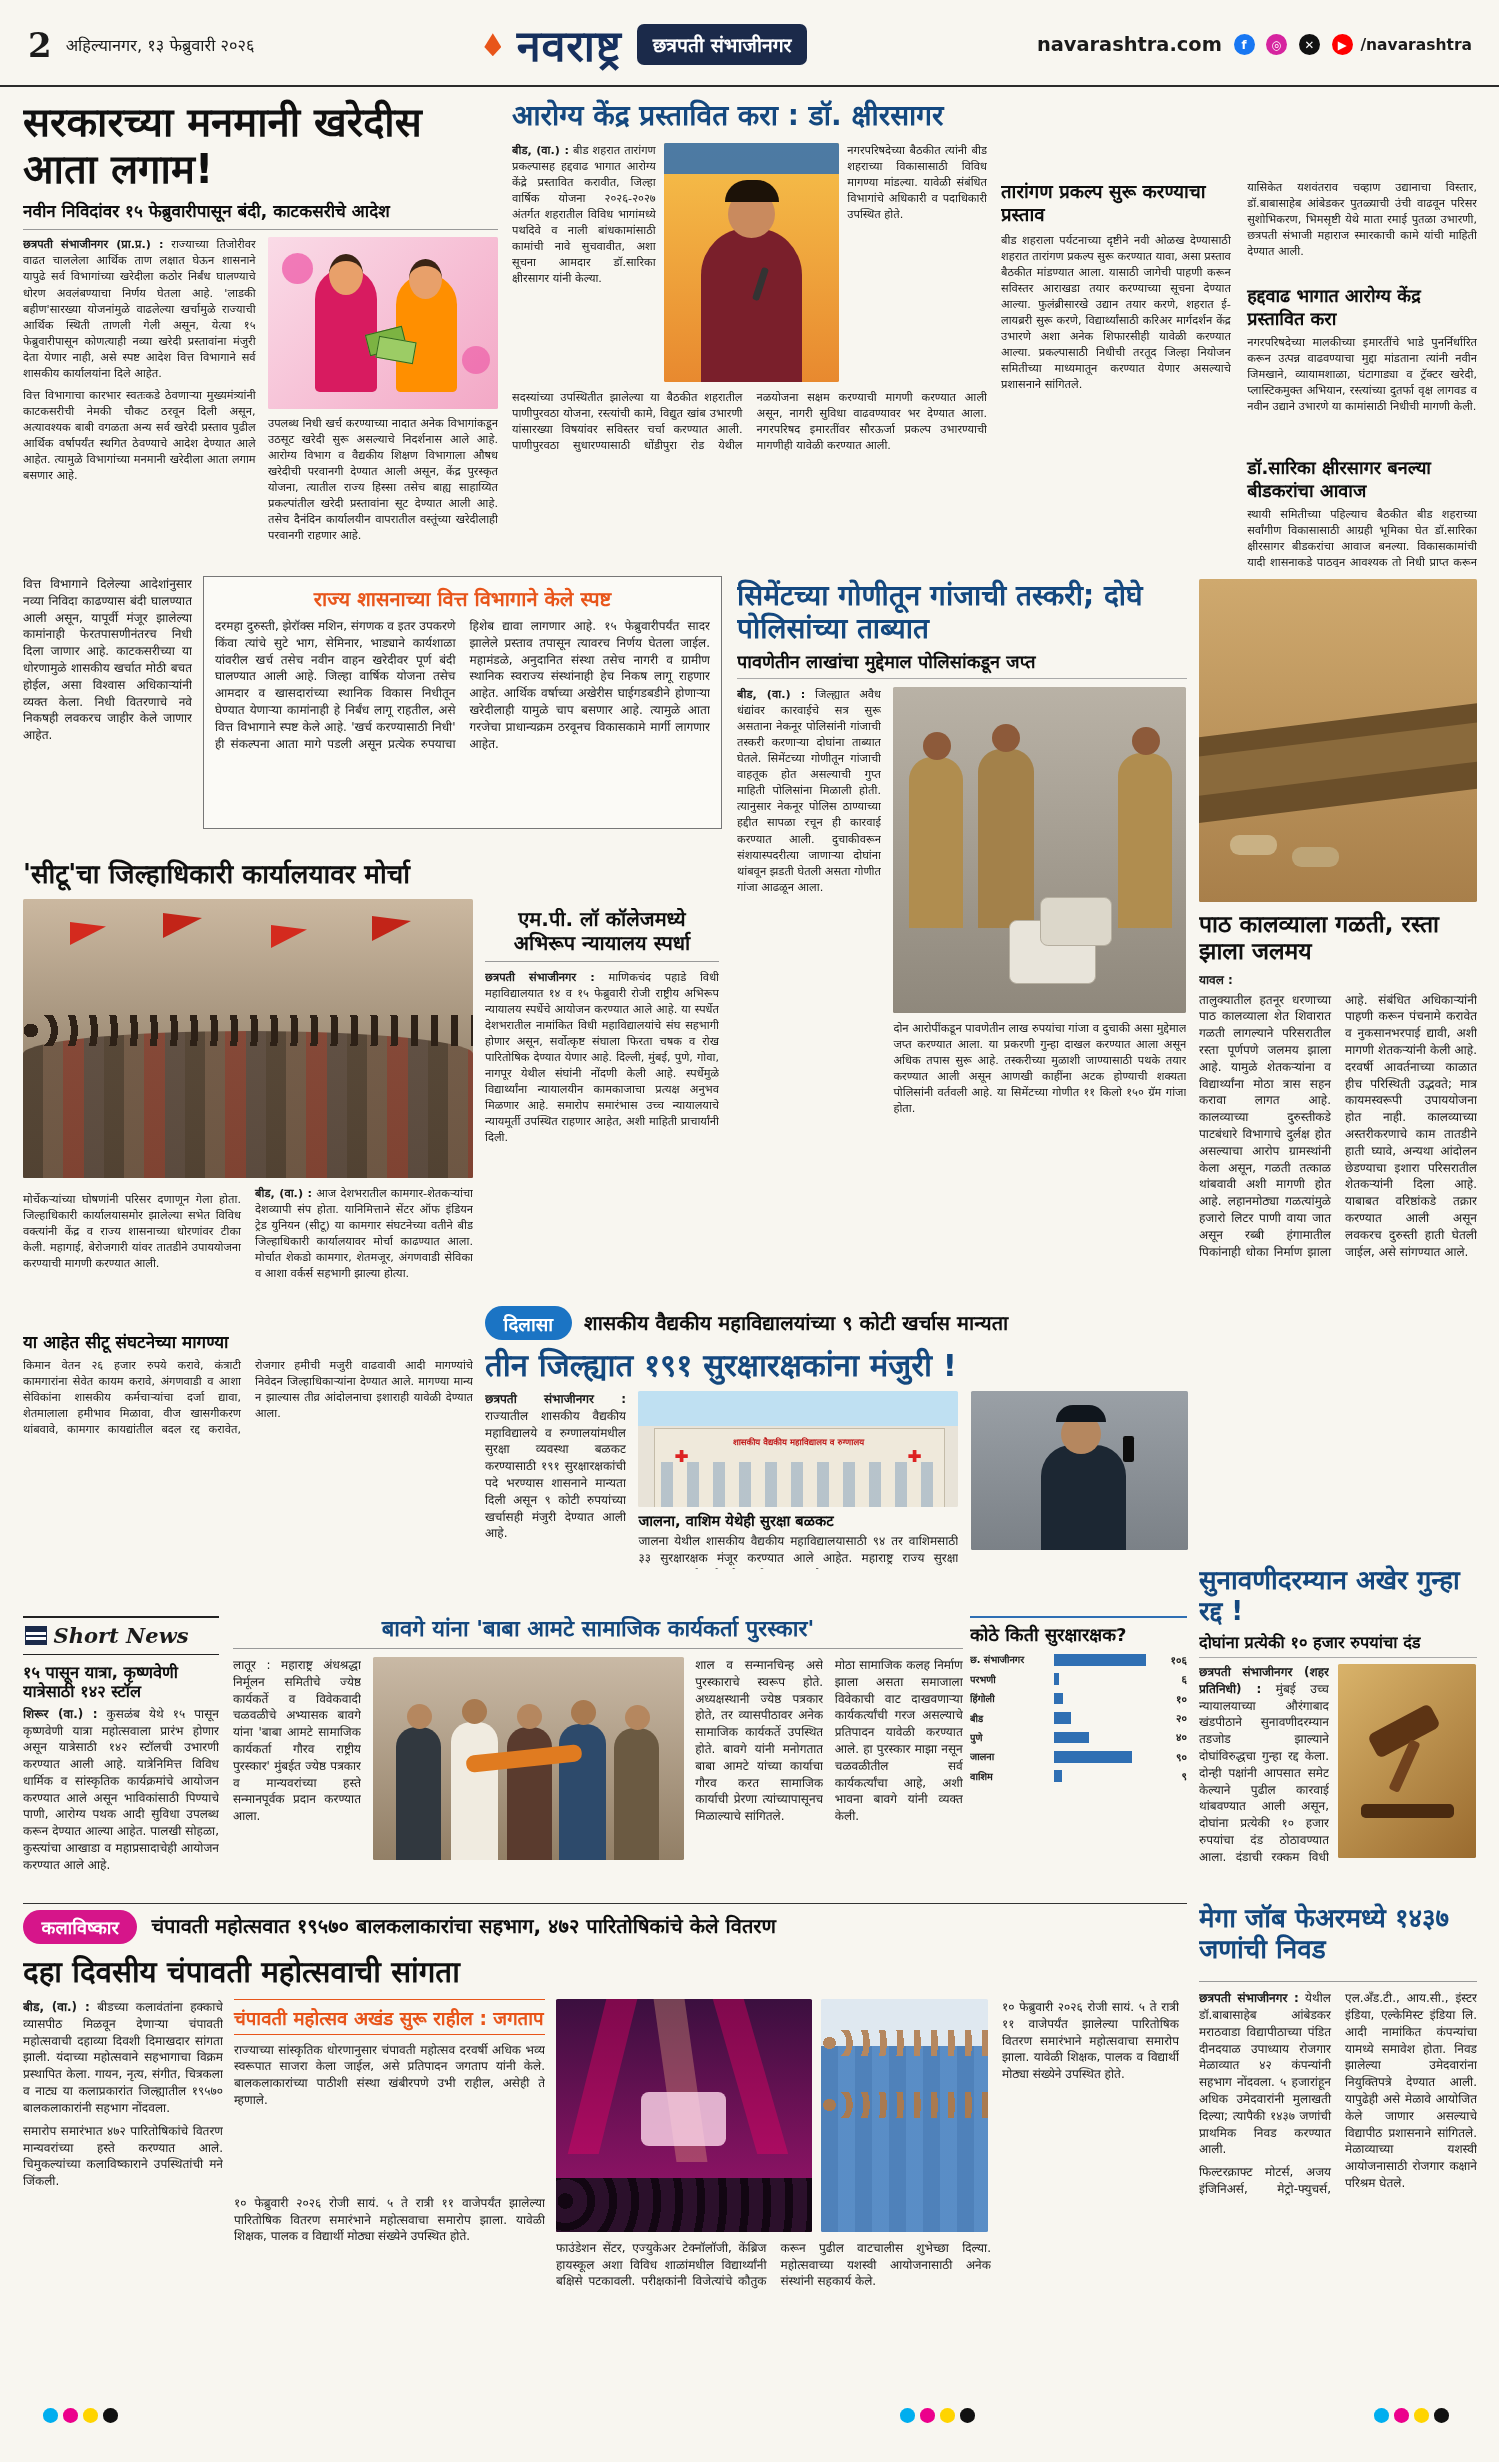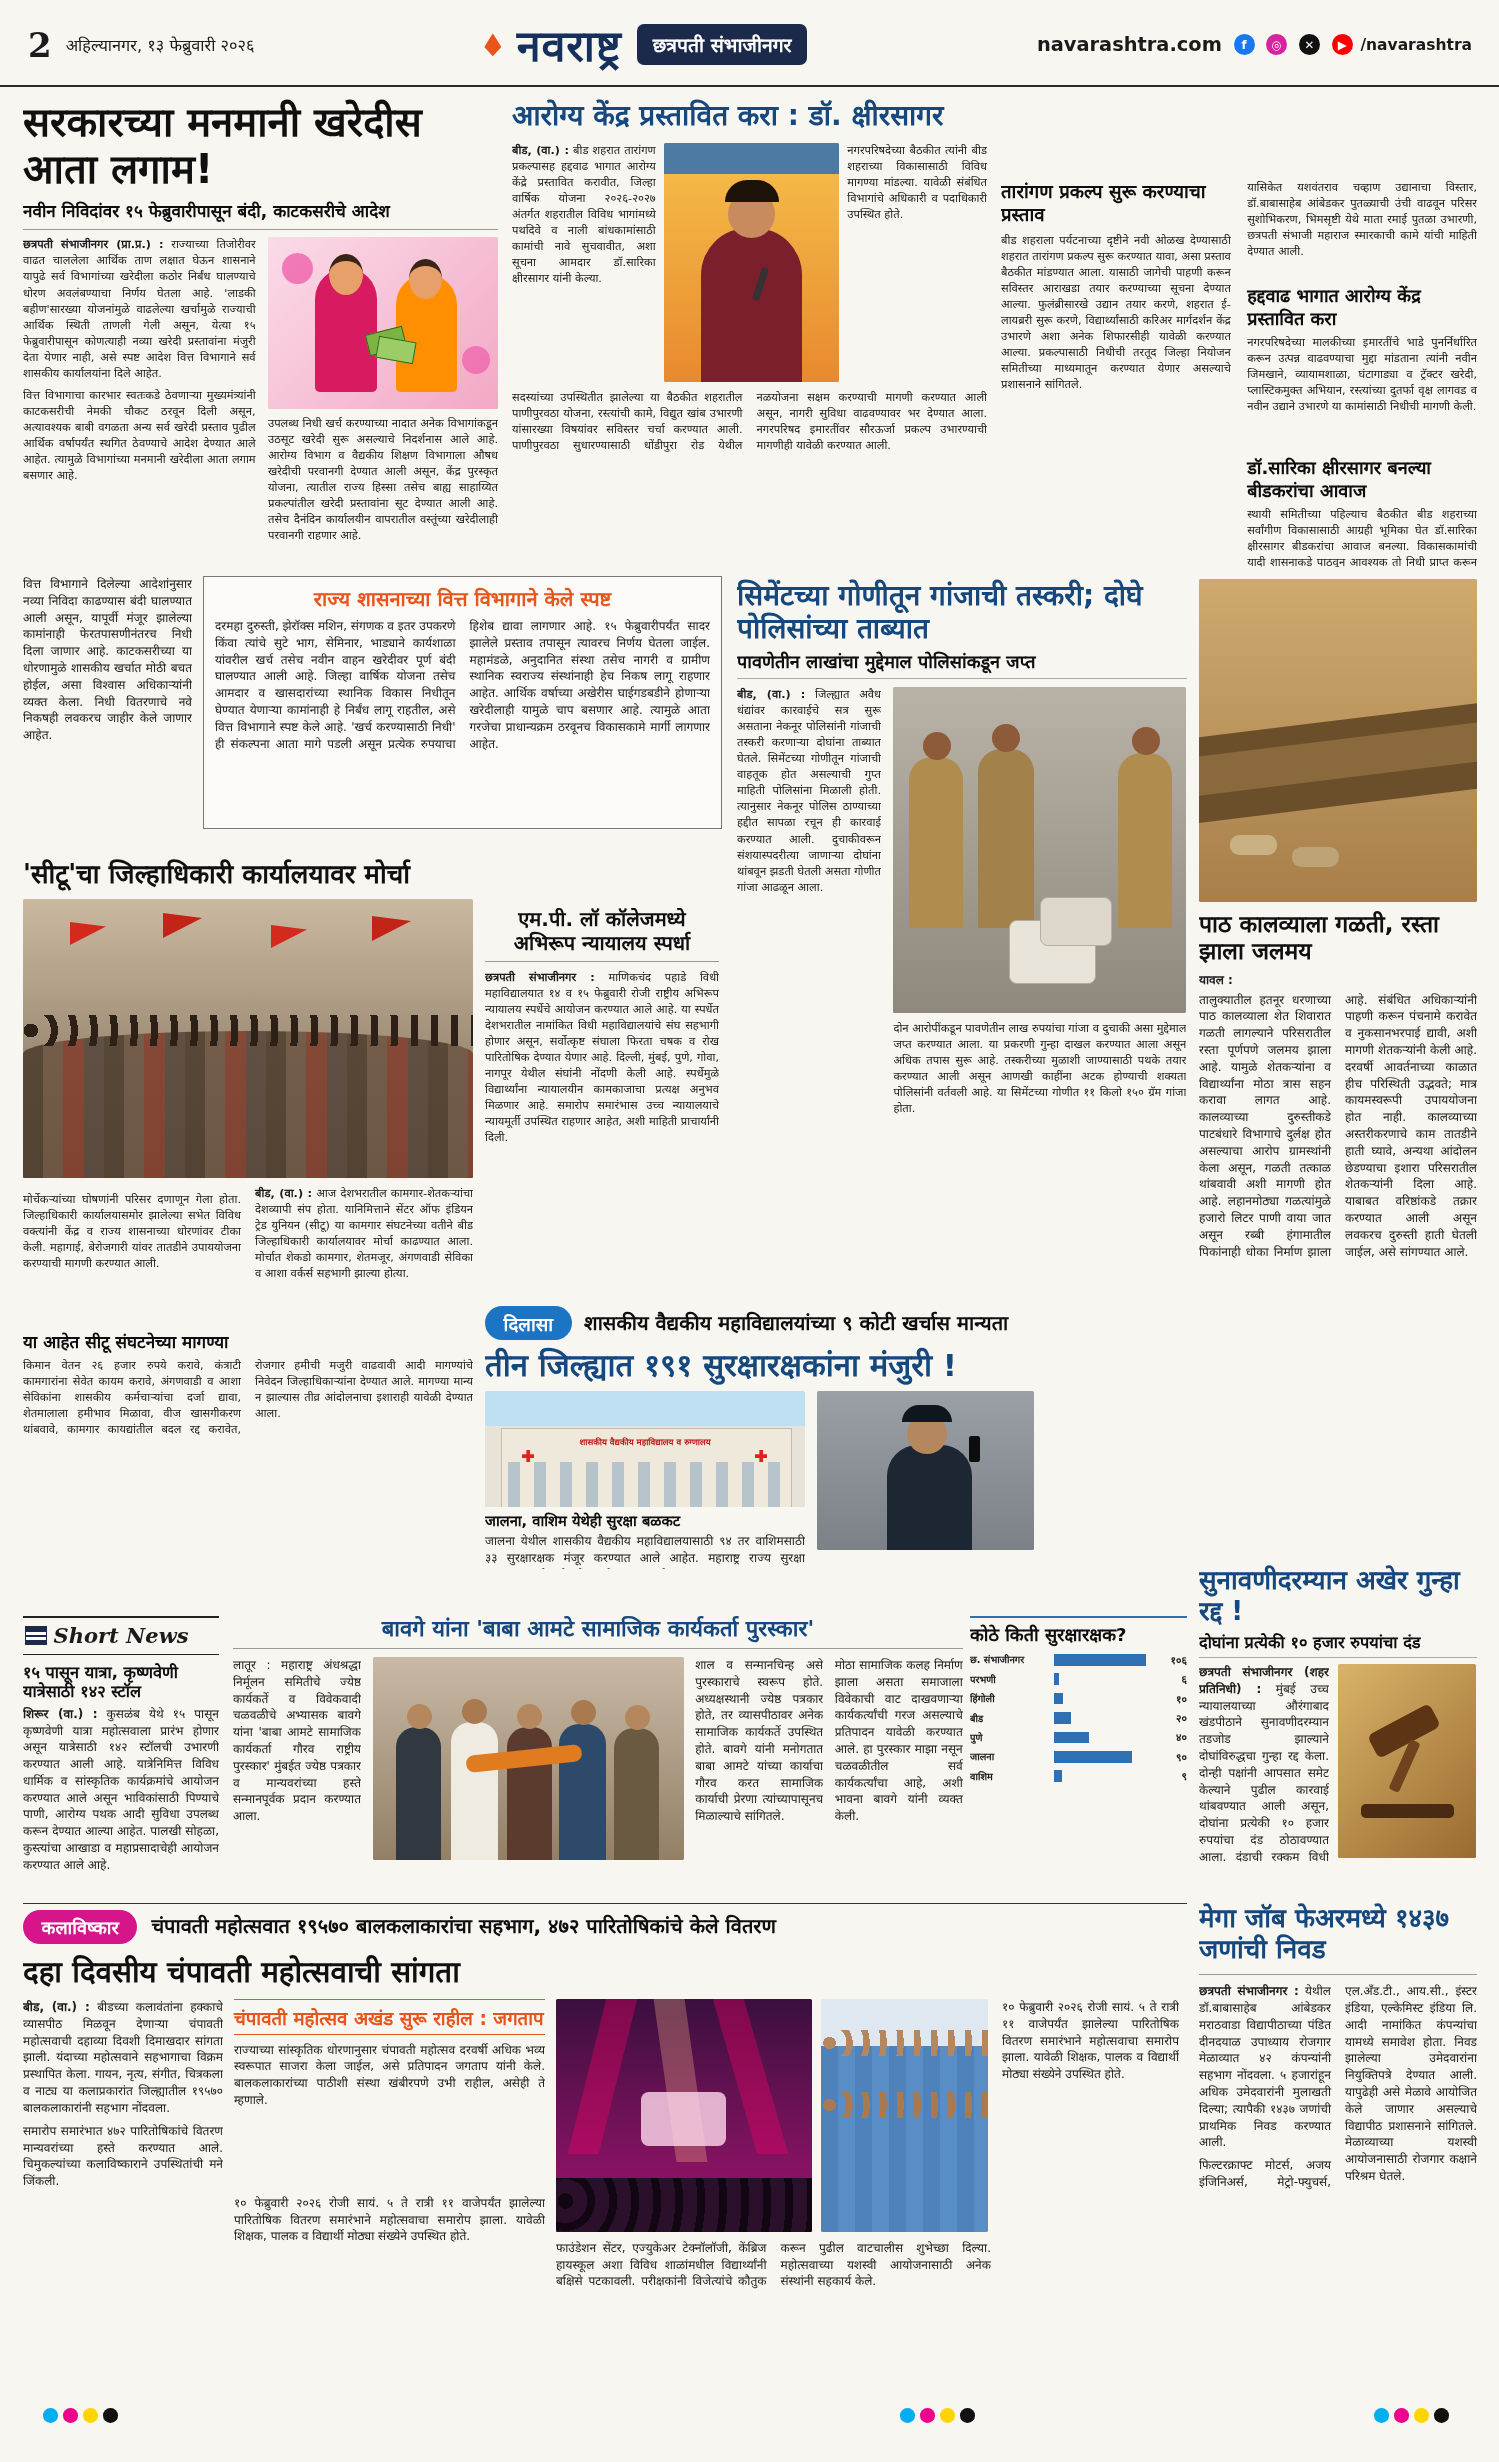--- a/index.html
+++ b/index.html
@@ -182,20 +182,23 @@
     <p class="bd" style="margin:7.8px 0 0;"><b class="byl">छत्रपती संभाजीनगर :</b> <span>माणिकचंद पहाडे विधी महाविद्यालयात १४ व १५ फेब्रुवारी रोजी राष्ट्रीय अभिरूप न्यायालय स्पर्धेचे आयोजन करण्यात आले आहे. या स्पर्धेत देशभरातील नामांकित विधी महाविद्यालयांचे संघ सहभागी होणार असून, सर्वोत्कृष्ट संघाला फिरता चषक व रोख पारितोषिक देण्यात येणार आहे. दिल्ली, मुंबई, पुणे, गोवा, नागपूर येथील संघांनी नोंदणी केली आहे. स्पर्धेमुळे विद्यार्थ्यांना न्यायालयीन कामकाजाचा प्रत्यक्ष अनुभव मिळणार आहे. समारोप समारंभास उच्च न्यायालयाचे न्यायमूर्ती उपस्थित राहणार आहेत, अशी माहिती प्राचार्यांनी दिली.</span></p>
   </div>
 
   <div class="abs clip" style="left:485px;top:1306px;width:703px;height:301px;">
     <div style="display:flex;align-items:center;gap:12.4px;">
       <span class="pill" style="background:#1b74c4;font-size:18.6px;">दिलासा</span>
       <span class="subh" style="font-size:20px;">शासकीय वैद्यकीय महाविद्यालयांच्या ९ कोटी खर्चास मान्यता</span>
     </div>
     <div class="hl hl-blue" style="font-size:31px;width:497px;margin-top:6.2px;">तीन जिल्ह्यात १९१ सुरक्षारक्षकांना मंजुरी !</div>
     <div style="display:flex;gap:12.4px;margin-top:7.8px;">
+      <div class="bd-sm clip" style="width:141px;height:159px;">
+        <p style="margin:0;"><b class="byl">छत्रपती संभाजीनगर :</b> <span>राज्यातील शासकीय वैद्यकीय महाविद्यालये व रुग्णालयांमधील सुरक्षा व्यवस्था बळकट करण्यासाठी १९१ सुरक्षारक्षकांची पदे भरण्यास शासनाने मान्यता दिली असून ९ कोटी रुपयांच्या खर्चासही मंजुरी देण्यात आली आहे.</span></p>
+      </div>
       <div style="width:320px;">
         <div class="photo" style="width:320px;height:116px;background:linear-gradient(180deg,#bfe0f2 30%,#e8e3d8 30%);">
           <div class="abs" style="left:15.5px;top:37px;width:289px;height:79px;background:#efe9db;border:0.8px solid #c4bca9;"></div>
           <div class="abs" style="left:23px;top:71px;width:273px;height:45px;background:repeating-linear-gradient(90deg,#9fb3c4 0 12.4px,#efe9db 12.4px 26px);opacity:.7;"></div>
           <div class="hosp-sign abs" style="left:18.6px;top:45px;width:283px;text-align:center;font-size:8.5px;font-weight:bold;color:#c01818;">शासकीय वैद्यकीय महाविद्यालय व रुग्णालय</div>
           <div class="abs" style="left:37px;top:59px;width:12.4px;height:12.4px;background:#d22;clip-path:polygon(35% 0,65% 0,65% 35%,100% 35%,100% 65%,65% 65%,65% 100%,35% 100%,35% 65%,0 65%,0 35%,35% 35%);"></div>
           <div class="abs" style="left:270px;top:59px;width:12.4px;height:12.4px;background:#d22;clip-path:polygon(35% 0,65% 0,65% 35%,100% 35%,100% 65%,65% 65%,65% 100%,35% 100%,35% 65%,0 65%,0 35%,35% 35%);"></div>
         </div>
         <div class="subh" style="font-size:14.7px;margin-top:4.7px;">जालना, वाशिम येथेही सुरक्षा बळकट</div>
         <div class="bd-sm clip" style="height:36px;margin-top:3.1px;">जालना येथील शासकीय वैद्यकीय महाविद्यालयासाठी ९४ तर वाशिमसाठी ३३ सुरक्षारक्षक मंजूर करण्यात आले आहेत. महाराष्ट्र राज्य सुरक्षा महामंडळामार्फत ही पदे भरली जाणार आहेत.</div>
@@ -342,21 +345,21 @@
         </div>
         <div class="bd-sm cols2 clip" style="height:121px;margin-top:7.8px;">फाउंडेशन सेंटर, एज्युकेअर टेक्नॉलॉजी, केंब्रिज हायस्कूल अशा विविध शाळांमधील विद्यार्थ्यांनी बक्षिसे पटकावली. परीक्षकांनी विजेत्यांचे कौतुक करून पुढील वाटचालीस शुभेच्छा दिल्या. महोत्सवाच्या यशस्वी आयोजनासाठी अनेक संस्थांनी सहकार्य केले.</div>
       </div>
       <div class="bd-sm clip" style="width:177px;height:365px;">
         <span>१० फेब्रुवारी २०२६ रोजी सायं. ५ ते रात्री ११ वाजेपर्यंत झालेल्या पारितोषिक वितरण समारंभाने महोत्सवाचा समारोप झाला. यावेळी शिक्षक, पालक व विद्यार्थी मोठ्या संख्येने उपस्थित होते.</span>
       </div>
     </div>
   </div>
 
   <div class="abs clip" style="left:1199px;top:1903px;width:278px;height:486px;">
-    <div class="hl hl-blue" style="font-size:26px;border-bottom:0.8px solid #999;padding-bottom:10px;">मेगा जॉब फेअरमध्ये १४३७ जणांची निवड</div>
+    <div class="hl hl-blue" style="font-size:26px;border-bottom:0.8px solid #999;padding-bottom:17px;">मेगा जॉब फेअरमध्ये १४३७ जणांची निवड</div>
     <div class="bd-sm cols2 clip" style="height:373px;margin-top:7.8px;">
       <p style="margin:0;"><b class="byl">छत्रपती संभाजीनगर :</b> <span>येथील डॉ.बाबासाहेब आंबेडकर मराठवाडा विद्यापीठाच्या पंडित दीनदयाळ उपाध्याय रोजगार मेळाव्यात ४२ कंपन्यांनी सहभाग नोंदवला. ५ हजारांहून अधिक उमेदवारांनी मुलाखती दिल्या; त्यापैकी १४३७ जणांची प्राथमिक निवड करण्यात आली.</span></p>
       <p style="margin:6.2px 0 0;">फिल्टरक्राफ्ट मोटर्स, अजय इंजिनिअर्स, मेट्रो-फ्युचर्स, एल.अँड.टी., आय.सी., इंस्टर इंडिया, एल्केमिस्ट इंडिया लि. आदी नामांकित कंपन्यांचा यामध्ये समावेश होता. निवड झालेल्या उमेदवारांना नियुक्तिपत्रे देण्यात आली. यापुढेही असे मेळावे आयोजित केले जाणार असल्याचे विद्यापीठ प्रशासनाने सांगितले. मेळाव्याच्या यशस्वी आयोजनासाठी रोजगार कक्षाने परिश्रम घेतले.</p>
     </div>
   </div>
 
   <div class="abs dotrow" style="left:43px;top:2408px;">
     <span class="dot" style="background:#00aeef;"></span>
       <span class="dot" style="background:#ec008c;"></span>
       <span class="dot" style="background:#ffd400;"></span>

